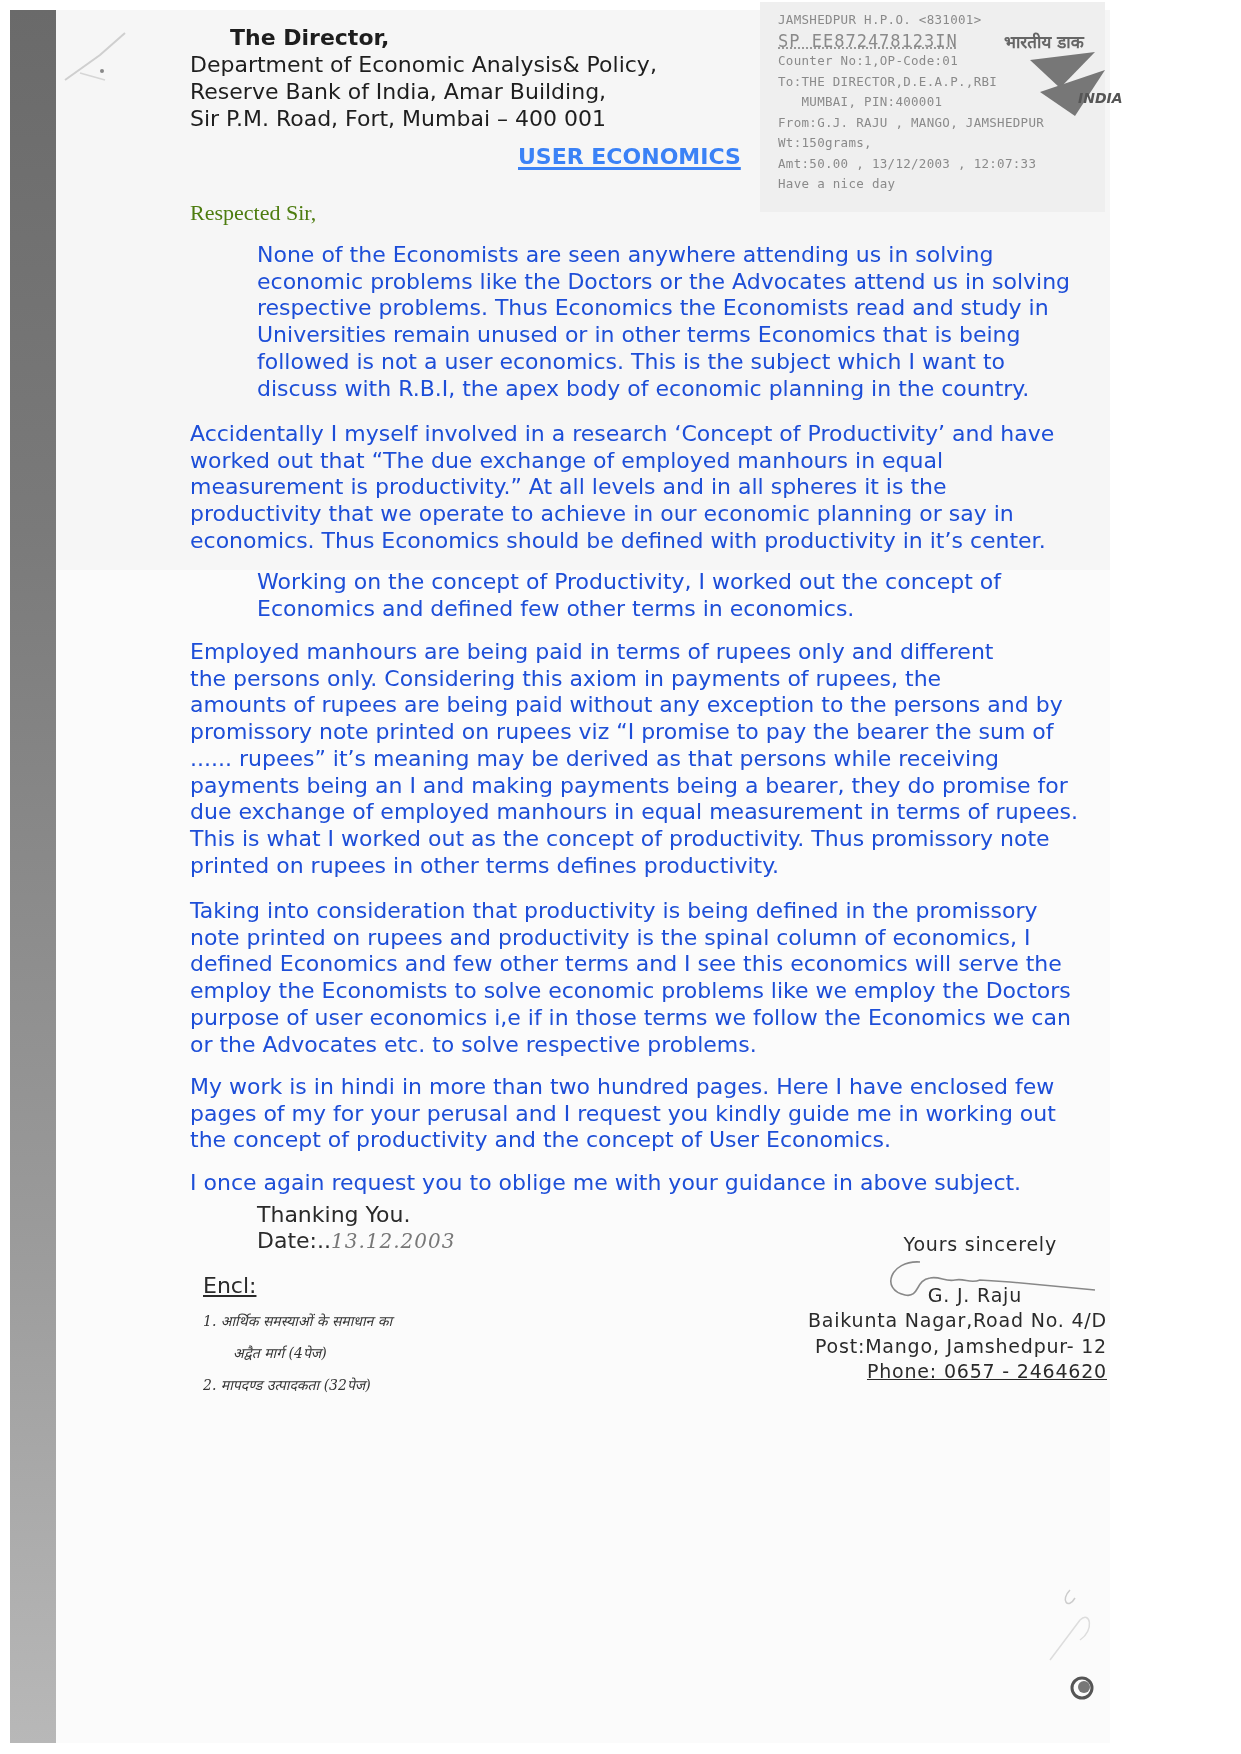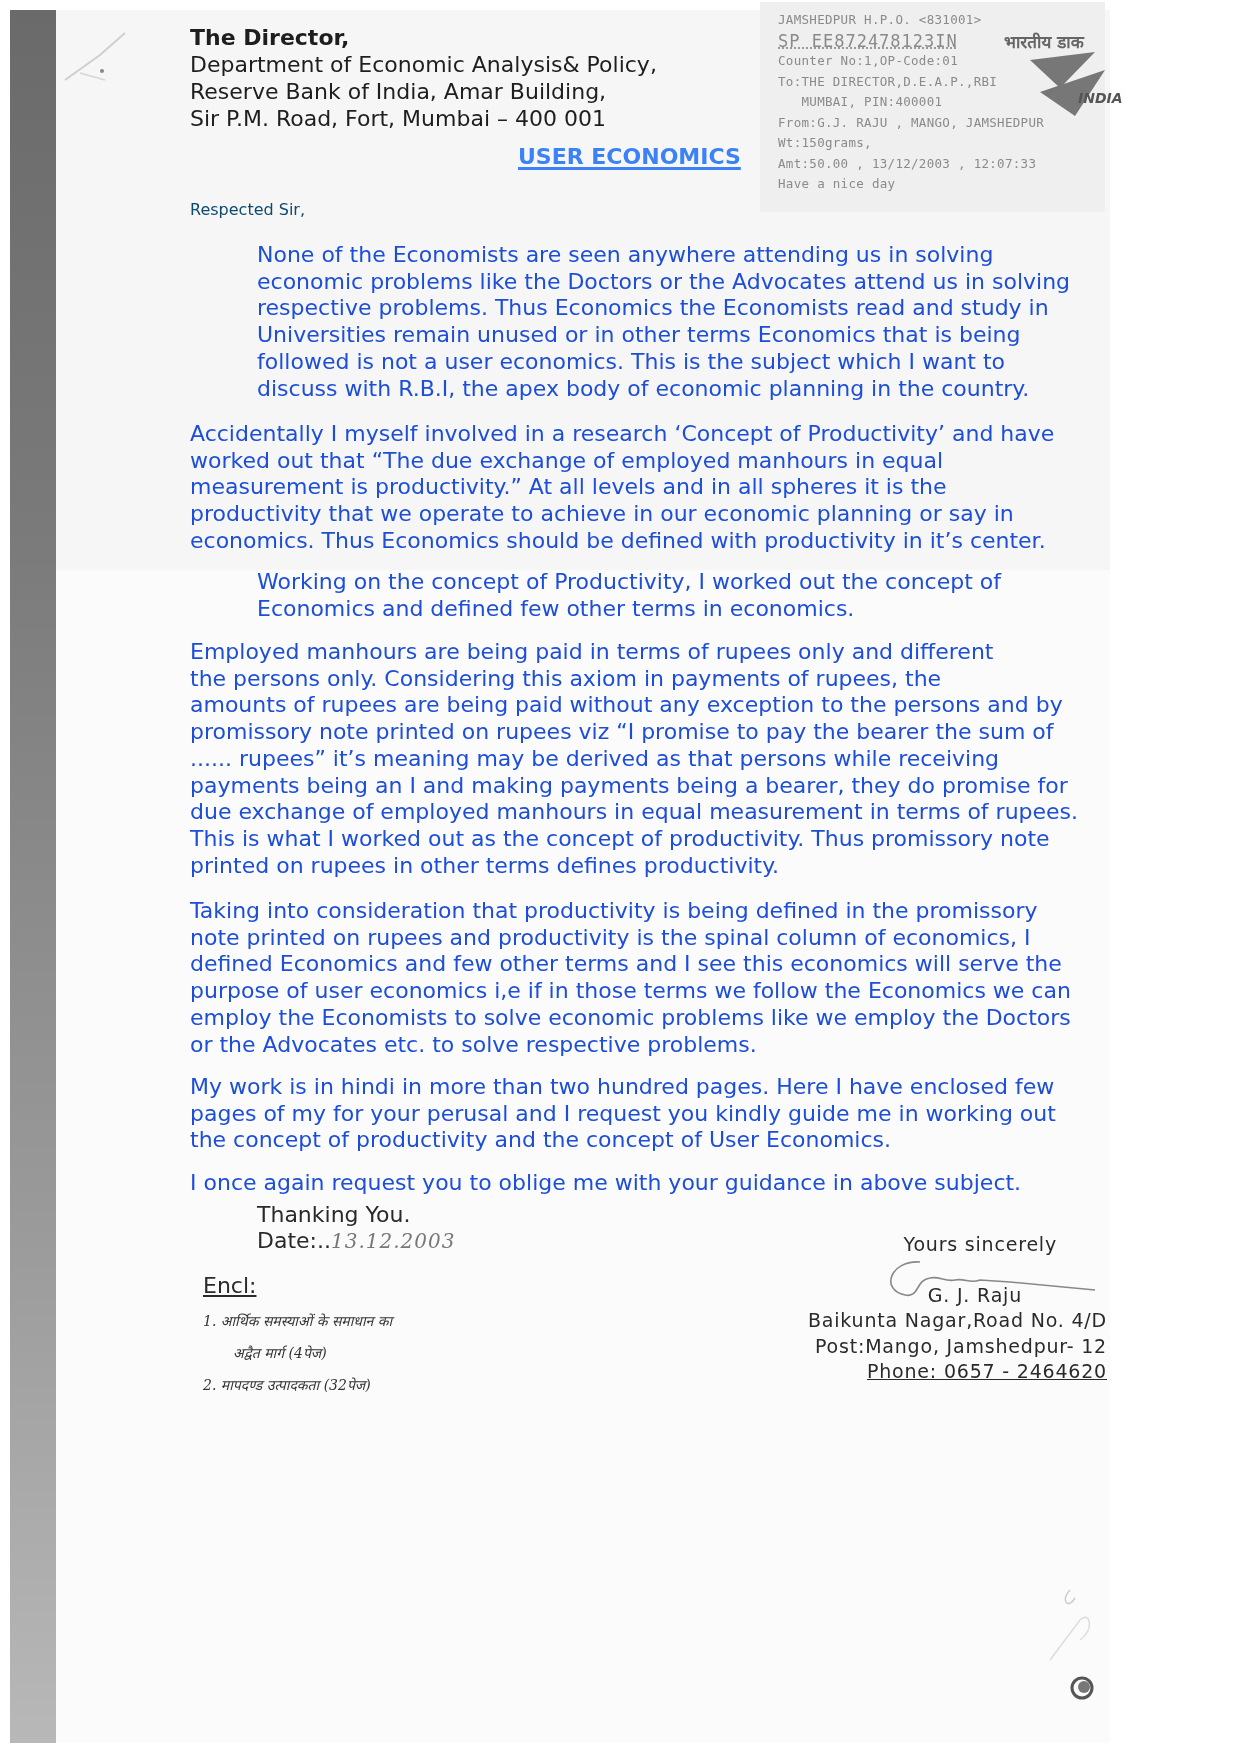--- a/index.html
+++ b/index.html
@@ -13,36 +13,36 @@
     position:absolute; left:10px; top:10px; width:1100px; height:1733px;
     background:#f6f6f6; overflow:hidden;
   }
   .page-lower { position:absolute; left:0; top:560px; width:1100px; height:1173px; background:#fbfbfb; }
   .strip {
     position:absolute; left:0; top:0; width:46px; height:1733px;
     background:linear-gradient(to bottom, #6a6a6a 0%, #7a7a7a 30%, #9a9a9a 70%, #b8b8b8 100%);
   }
   .fold { position:absolute; left:50px; top:15px; width:70px; height:60px; }
   .addr { position:absolute; left:190px; top:24px; font-size:22px; line-height:27px; color:#1e1e1e; }
-  .addr .bold { font-weight:bold; }
+  .addr .bold { font-weight:bold;margin-left:40px; }
   .subject {
     position:absolute; left:518px; top:144px; font-size:22px; font-weight:bold;
     text-decoration:underline; text-decoration-thickness:3px; text-underline-offset:3px; color:#3b82f6;
   }
   .receipt {
     position:absolute; left:760px; top:2px; width:345px; height:210px;
     background:#efefef; font-family:"DejaVu Sans Mono", monospace; color:#8a8a8a;
     font-size:12.5px; line-height:20.5px; padding:8px 0 0 18px; box-sizing:border-box;
     letter-spacing:0.3px;
   }
   .receipt .big { font-size:17px; letter-spacing:1px; text-decoration:underline dotted; }
   .postlogo { position:absolute; left:1000px; top:30px; width:110px; height:90px; }
   .postlogo .hindi { position:absolute; left:4px; top:0; font-size:17px; font-weight:bold; color:#666; white-space:nowrap; }
   .postlogo .india { position:absolute; left:78px; top:60px; font-size:14px; font-weight:bold; font-style:italic; color:#555; }
-  .salute { position:absolute; left:190px; top:200px; font-size:16px; color:#0c4a6e; }
+  .salute { position:absolute; left:190px; top:200px; font-size:22px; color:#4d7c0f;font-family:Liberation Serif, serif; }
   .para {
     position:absolute; font-size:22px; line-height:26.7px; color:#1d4ed8;
     text-align:justify; white-space:nowrap;
   }
   .para .ln { display:block; }
   .indent { left:257px; width:900px; }
   .full   { left:190px; width:960px; }
   .thank { position:absolute; left:257px; top:1202px; font-size:22px; line-height:26px; color:#2a2a2a; }
   .date-hand { font-family:"DejaVu Serif", serif; font-style:italic; color:#777; font-size:20px; letter-spacing:1px; }
   .encl-title { position:absolute; left:203px; top:1273px; font-size:22px; text-decoration:underline; color:#2a2a2a; }
@@ -131,22 +131,22 @@
   <span class="ln">payments being an I and making payments being a bearer, they do promise for</span>
   <span class="ln">due exchange of employed manhours in equal measurement in terms of rupees.</span>
   <span class="ln">This is what I worked out as the concept of productivity.  Thus promissory note</span>
   <span class="ln">printed on rupees in other terms defines productivity.</span>
 </div>
 
 <div class="para full" style="top:898px">
   <span class="ln">Taking into consideration that productivity is being defined in the promissory</span>
   <span class="ln">note printed on rupees and productivity is the spinal column of economics, I</span>
   <span class="ln">defined Economics and few other terms and I see this economics will serve the</span>
+  <span class="ln">employ the Economists to solve economic problems like we employ the Doctors</span>
   <span class="ln">purpose of user economics i,e if in those terms we follow the Economics we can</span>
-  <span class="ln">employ the Economists to solve economic problems like we employ the Doctors</span>
   <span class="ln">or the Advocates etc. to solve respective problems.</span>
 </div>
 
 <div class="para full" style="top:1074px">
   <span class="ln">My work is in hindi in more than two hundred pages.  Here I have enclosed few</span>
   <span class="ln">pages of my for your perusal and I request you kindly guide me in working out</span>
   <span class="ln">the concept of productivity and the concept of User Economics.</span>
 </div>
 
 <div class="para full" style="top:1170px">

